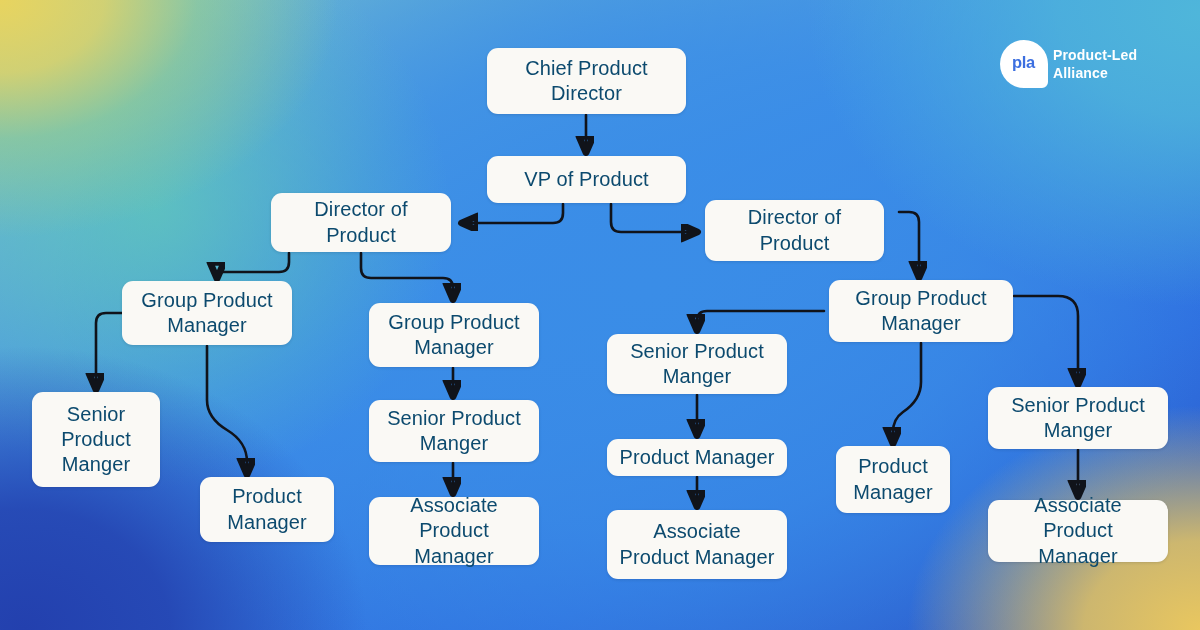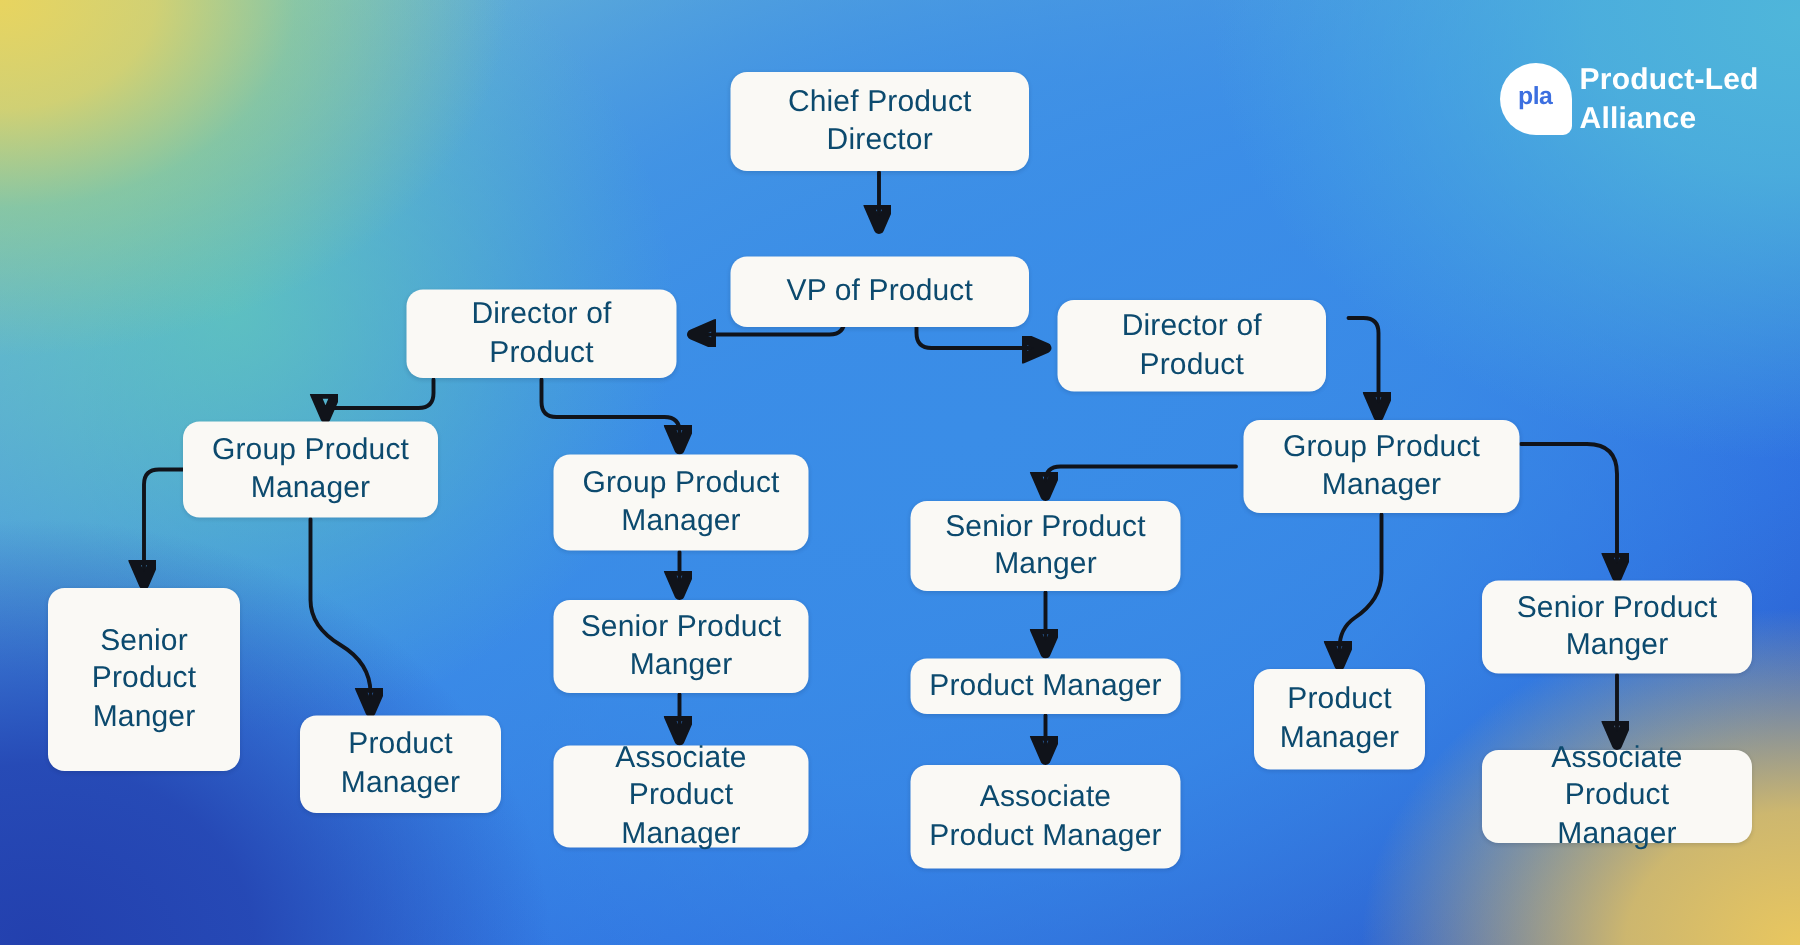--- a/index.html
+++ b/index.html
@@ -69,21 +69,21 @@
   #brand .mark .pla {
     position: absolute; inset: 0;
     display: flex; align-items: center; justify-content: center;
     font-size: 16.5px; font-weight: bold;
     color: #3c6fe0;
     letter-spacing: -0.3px;
     padding-bottom: 3px; padding-right: 1px;
   }
   #brand .wordmark {
     color: #ffffff;
-    font-size: 20px;
+    font-size: 14px;
     font-weight: bold;
     line-height: 1.32;
     letter-spacing: 0.15px;
     white-space: pre-line;
   }
 </style>
 </head>
 <body>
 
 <div id="canvas">
@@ -127,21 +127,21 @@
     <path d="M1078,450 L1078,494" marker-end="url(#ah)"></path>
   </svg>
 
   <div class="node" style="left:487px; top:48px; width:199px; height:66px;">
     <div>
         <span>Chief Product</span>
         <span>Director</span>
       </div>
   </div>
 
-  <div class="node" style="left:487px; top:171px; width:199px; height:47px;">
+  <div class="node" style="left:487px; top:156px; width:199px; height:47px;">
     <div>
         <span>VP of Product</span>
       </div>
   </div>
 
   <div class="node" style="left:271px; top:193px; width:180px; height:59px;">
     <div>
         <span>Director of</span>
         <span>Product</span>
       </div>
@@ -168,21 +168,21 @@
       </div>
   </div>
 
   <div class="node" style="left:829px; top:280px; width:184px; height:62px;">
     <div>
         <span>Group Product</span>
         <span>Manager</span>
       </div>
   </div>
 
-  <div class="node" style="left:32px; top:392px; width:128px; height:122px;">
+  <div class="node" style="left:32px; top:392px; width:128px; height:95px;">
     <div>
         <span>Senior</span>
         <span>Product</span>
         <span>Manger</span>
       </div>
   </div>
 
   <div class="node" style="left:200px; top:477px; width:134px; height:65px;">
     <div>
         <span>Product</span>

